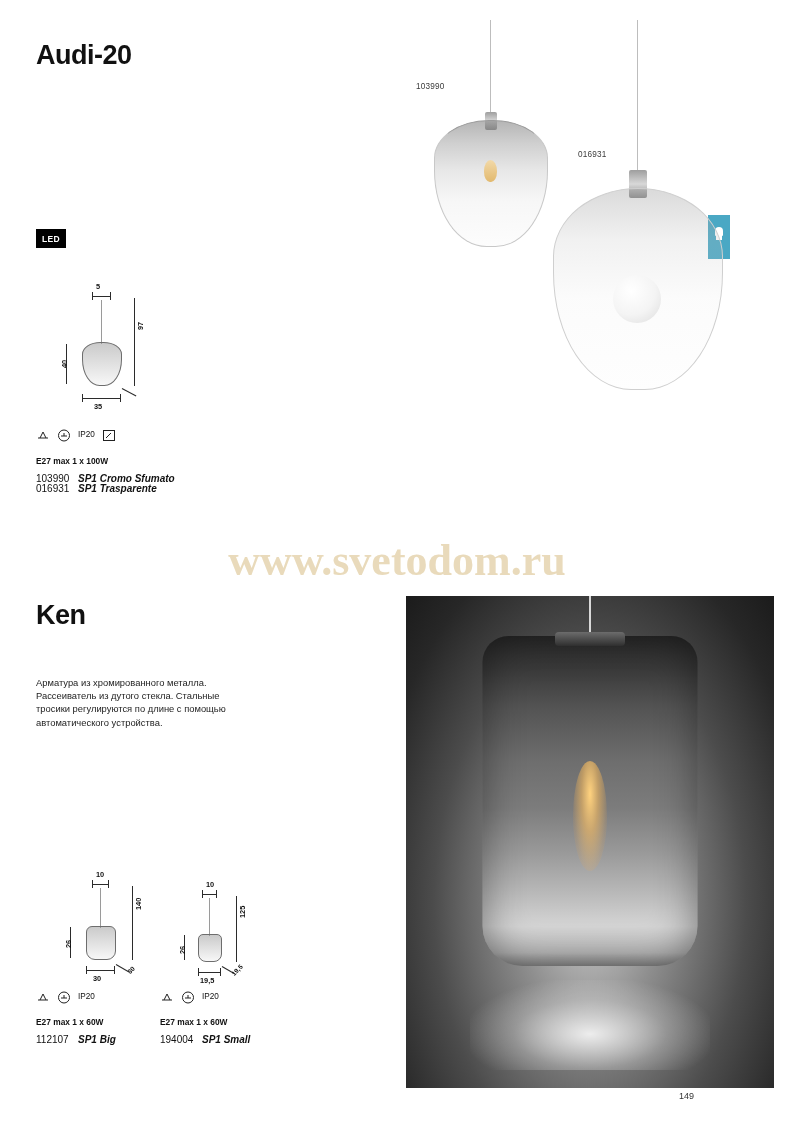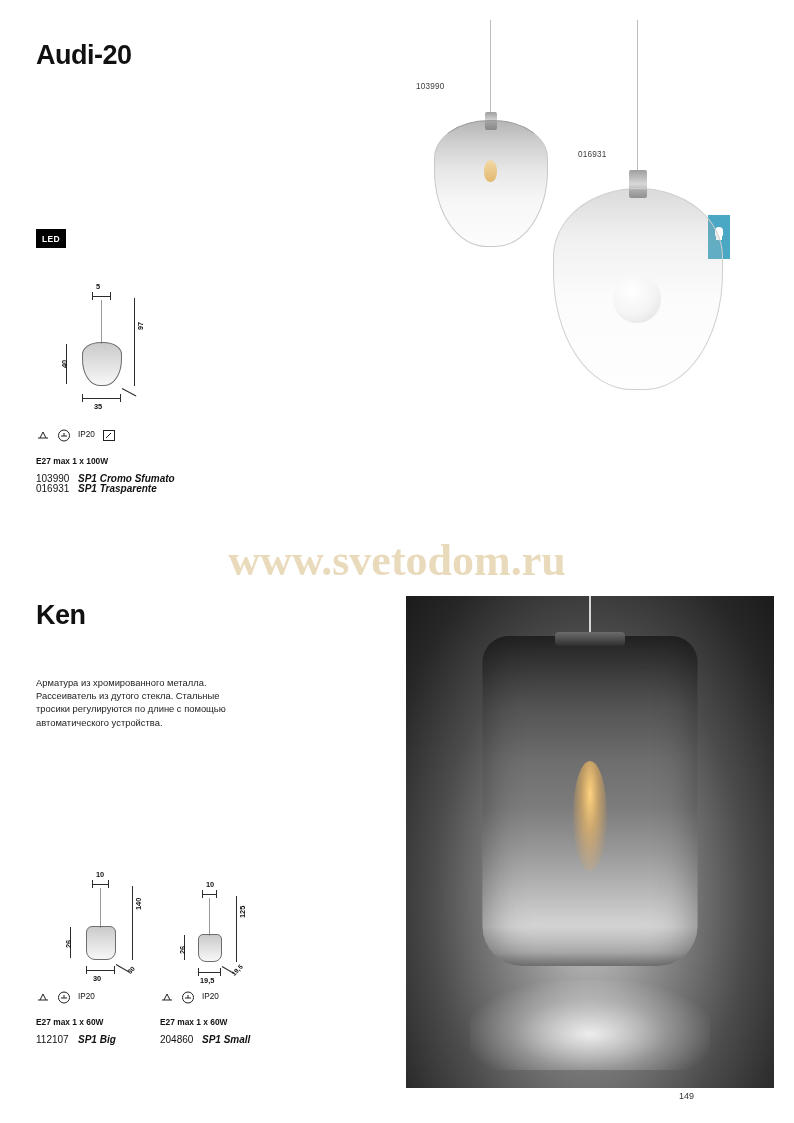--- a/index.html
+++ b/index.html
@@ -443,18 +443,18 @@
     <span class="ip-text">IP20</span>
   </div>
 
   <div class="abs spec-line" style="left:36px; top:1017px;">E27 max 1 x 60W</div>
   <div class="abs spec-line" style="left:160px; top:1017px;">E27 max 1 x 60W</div>
 
   <div class="abs code-row" style="left:36px; top:1034px;">
     <span class="code">112107</span><span class="name">SP1 Big</span>
   </div>
   <div class="abs code-row" style="left:160px; top:1034px;">
-    <span class="code">204860</span><span class="name">SP1 Small</span>
+    <span class="code">194004</span><span class="name">SP1 Small</span>
   </div>
 
   <div class="page-number" style="right:36px; bottom:22px;">149</div>
 
 </div>
 
 </body></html>

